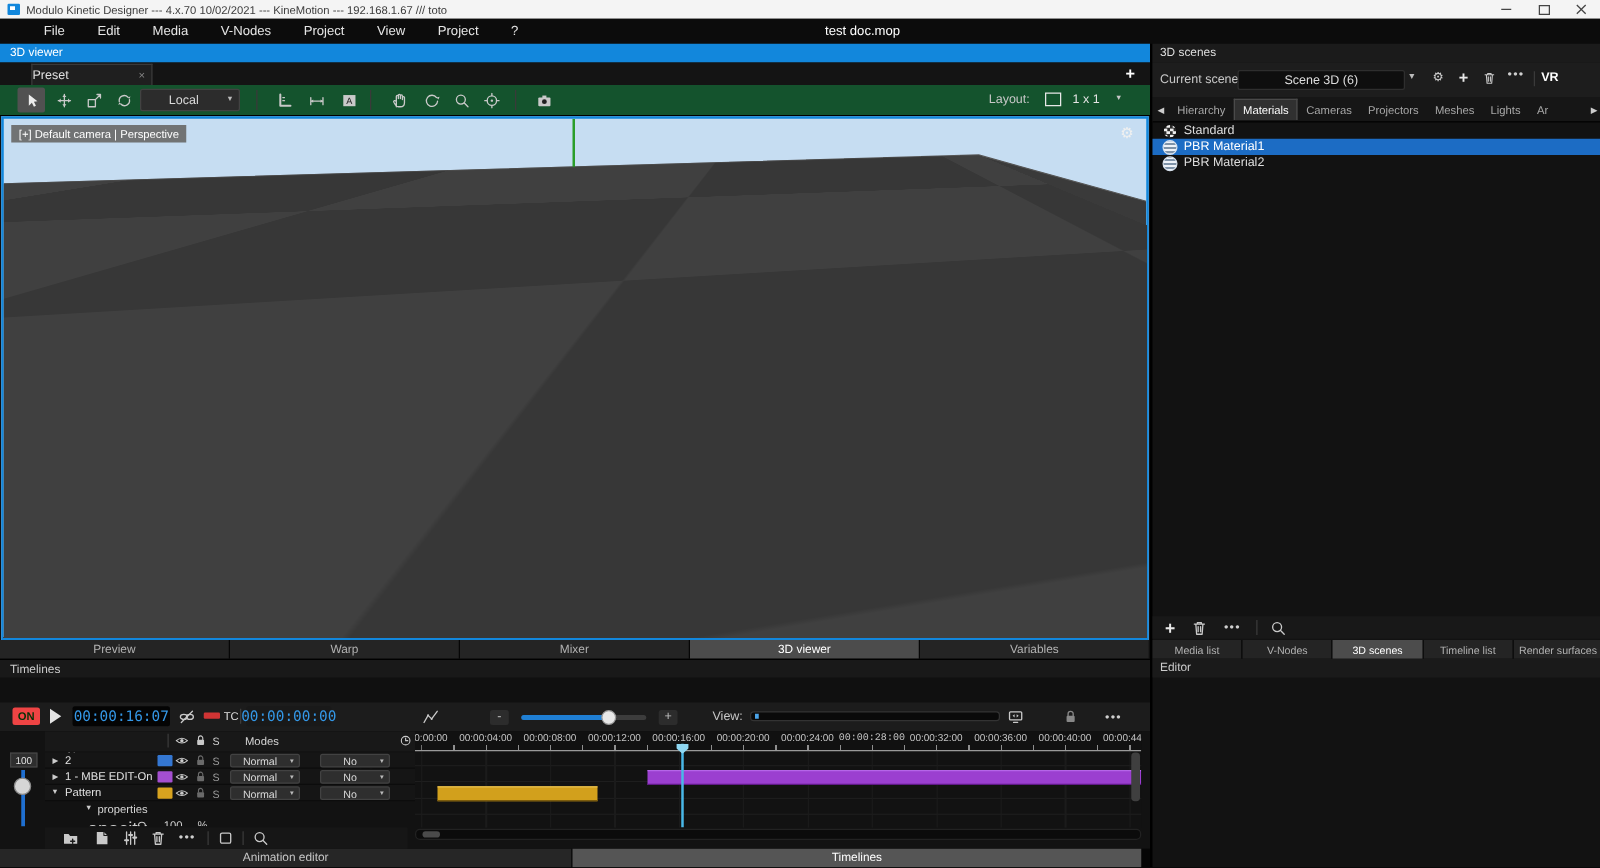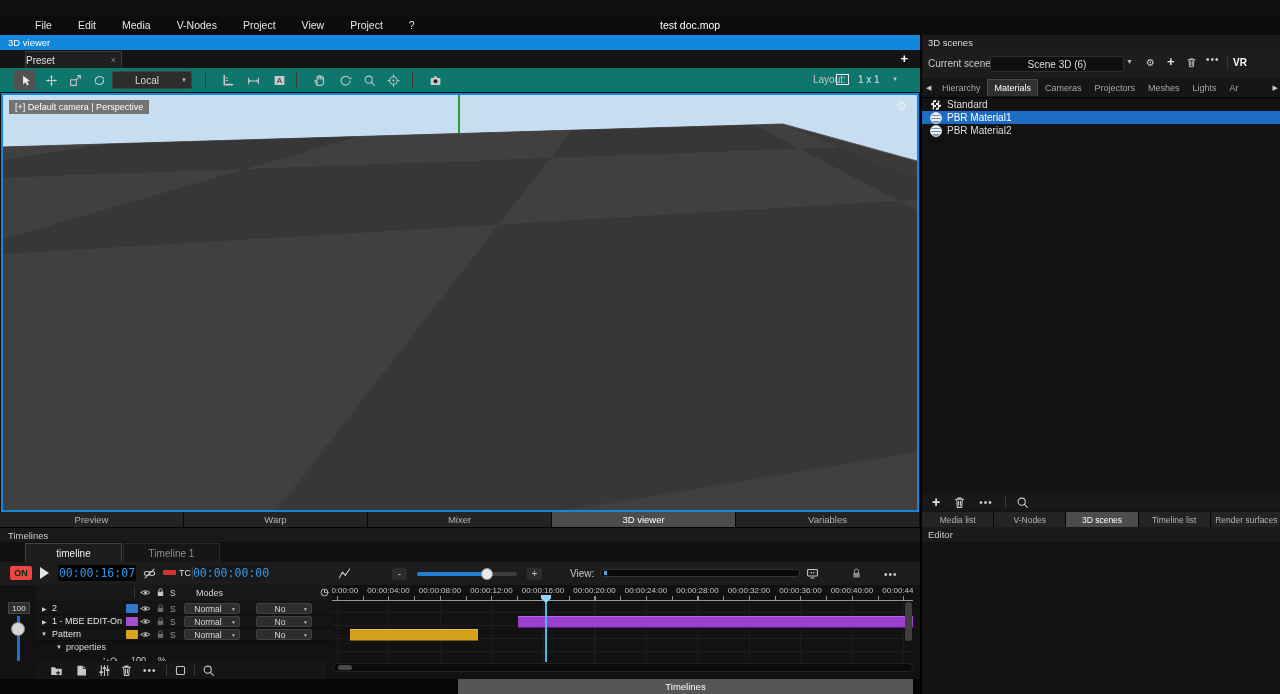--- a/index.html
+++ b/index.html
@@ -29,21 +29,21 @@
   .menu-item{padding:0 13px;color:#e6e6e6;font-size:10.5px;line-height:20px;cursor:default;}
   .doc-title{position:absolute;left:660px;top:0;height:20px;line-height:20px;color:#fff;font-size:10.5px;}
 
   
   .viewer-head{left:0;top:35px;width:920px;height:15px;background:#1287dc;color:#fff;line-height:15px;padding-left:8px;box-sizing:border-box;font-size:9.5px;}
   .preset-row{left:0;top:50px;width:920px;height:18px;background:#141414;}
   .preset-tab{position:absolute;left:25px;top:1px;width:97px;height:17px;background:#1f1f1f;border:1px solid #3a3a3a;border-bottom:none;box-sizing:border-box;display:flex;align-items:center;}
   .preset-tab .lbl{flex:1;text-align:left;color:#e0e0e0;}
   .preset-tab .x{color:#888;margin-right:5px;font-size:9px;}
   .add-view{position:absolute;right:12px;top:1px;color:#fff;font-size:13px;font-weight:bold;line-height:16px;}
-  .vtoolbar{left:0;top:68px;width:920px;height:25px;background:#0f766e;border-bottom:1px solid #000;box-sizing:border-box;}
+  .vtoolbar{left:0;top:68px;width:920px;height:25px;background:#14532d;border-bottom:1px solid #000;box-sizing:border-box;}
   .tool{position:absolute;top:2px;width:22px;height:20px;border-radius:2px;}
   .tool.sel{background:#515151;}
   .vt-sep{position:absolute;top:4px;height:16px;}
   .dd{background:#2c2c2c;border:1px solid #424242;border-radius:2px;display:flex;align-items:center;box-sizing:border-box;color:#dcdcdc;}
   .dd .car{margin-left:auto;margin-right:4px;font-size:6px;color:#bbb;}
   .layout-lbl{position:absolute;color:#c8c8c8;}
   .layout-sq{position:absolute;width:13px;height:11px;border:1.5px solid #e8e8e8;box-sizing:border-box;background:transparent;}
 
   
   .viewport{left:1px;top:93px;width:914px;height:415px;border:2px solid #1287dc;background:#c6ddf2;overflow:hidden;}
@@ -124,21 +124,21 @@
   .r-s{position:absolute;left:134px;top:2px;color:#9a9a9a;font-size:8.5px;}
   .row-dd{position:absolute;top:1px;width:56px;height:11px;background:#2e2e2e;border:1px solid #424242;border-radius:2px;box-sizing:border-box;display:flex;align-items:center;color:#dadada;font-size:8.5px;}
   .row-dd .t{flex:1;text-align:center;} .row-dd .car{font-size:5px;color:#bbb;margin-right:3px;}
   .dd-mode{left:148px;} .dd-mask{left:220px;}
   .h-eye{position:absolute;left:104px;top:2px;} .h-lock{position:absolute;left:119px;top:2px;}
   .h-s{position:absolute;left:134px;top:3px;color:#cfcfcf;font-size:8.5px;}
   .h-name{position:absolute;left:18px;top:3px;font-size:9px;color:#d6d6d6;margin-top:12px;}
   .h-modes{position:absolute;left:160px;top:3px;font-size:9px;color:#d6d6d6;}
   .h-mask{position:absolute;left:238px;top:16px;font-size:14px;color:#d6d6d6;}
   .h-clock{position:absolute;left:283px;top:2px;}
-  .prop-row{position:absolute;left:4px;top:56px;width:296px;height:13px;}
+  .prop-row{position:absolute;left:16px;top:56px;width:296px;height:13px;}
   .prop-row .caret{left:16px;} .prop-row .nm{position:absolute;left:26px;top:1px;color:#d6d6d6;font-size:9px;}
   .opac-row{position:absolute;left:0;top:69px;width:296px;height:7px;overflow:hidden;color:#cfcfcf;}
 
   .grid{position:absolute;left:332px;top:0;width:581px;height:77px;overflow:hidden;background:#121212;
     background-image:repeating-linear-gradient(90deg,#1b1b1b 0 1px,transparent 1px 51.5px),
                      repeating-linear-gradient(0deg,#1e1e1e 0 1px,transparent 1px 13px);
     background-position:5px 0,0 16px;}
   .ruler{position:absolute;left:0;top:0;width:581px;height:16px;background:#111;border-bottom:1px solid #9a9a9a;box-sizing:border-box;}
   .ruler .lab{position:absolute;top:1px;width:60px;margin-left:-30px;text-align:center;font-size:8px;color:#c4c4c4;white-space:nowrap;}
   .ticks{position:absolute;left:5px;top:11px;width:576px;height:4px;
@@ -156,20 +156,35 @@
   .bottom-tabs{left:0;top:679px;width:920px;height:15px;background:#060606;}
   .b-tab{position:absolute;top:0;height:15px;display:flex;align-items:center;justify-content:center;font-size:9.5px;}
   .b-tab.left{left:0;width:457px;background:#262626;color:#c6c6c6;}
   .b-tab.right{left:458px;width:455px;background:#555;color:#fff;}
 </style>
 </head>
 <body>
 
 <div class="app">
 
+  <div class="abs titlebar">
+    <span class="applogo"></span>
+    <span>Modulo Kinetic Designer --- 4.x.70 10/02/2021 --- KineMotion --- 192.168.1.67 /// toto</span>
+    <div class="winbtns">
+      <span class="winbtn">
+          <span class="wb-min"></span>
+        </span>
+      <span class="winbtn">
+          <span class="wb-max"></span>
+        </span>
+      <span class="winbtn">
+          <span class="wb-x"></span>
+        </span>
+    </div>
+  </div>
 
   <div class="abs menubar">
     <span class="menu-item">File</span>
     <span class="menu-item">Edit</span>
     <span class="menu-item">Media</span>
     <span class="menu-item">V-Nodes</span>
     <span class="menu-item">Project</span>
     <span class="menu-item">View</span>
     <span class="menu-item">Project</span>
     <span class="menu-item">?</span>
@@ -259,21 +274,21 @@
         </svg>
       </span>
     <span class="sep-v vt-sep" style="left:412px;"></span>
     <span class="tool ico" style="left:424px;">
       <svg class="i" viewBox="0 0 16 16">
           <rect x="2" y="5" width="12" height="8.5" rx="1" fill="#c9c9c9" stroke="none"></rect>
           <rect x="6" y="3" width="4" height="2.5" fill="#c9c9c9" stroke="none"></rect>
           <circle cx="8" cy="9" r="2.4" fill="#202020" stroke="none"></circle>
         </svg>
       </span>
-    <span class="layout-lbl" style="left:813px;top:6px;">Layout:</span>
+    <span class="layout-lbl" style="left:791px;top:6px;">Layout:</span>
     <span class="layout-sq" style="left:836px;top:6px;"></span>
     <span class="layout-lbl" style="left:858px;top:6px;color:#e4e4e4;">1 x 1</span>
     <span class="layout-lbl" style="left:892px;top:8px;font-size:6px;">▼</span>
   </div>
 
   <div class="abs viewport">
     <div class="ground-clip">
       <div class="ground"></div>
     </div>
     <svg class="vp-svg" width="914" height="415" viewBox="0 0 914 415">
@@ -383,24 +398,20 @@
       <div class="sc-btab">V-Nodes</div>
       <div class="sc-btab sel">3D scenes</div>
       <div class="sc-btab">Timeline list</div>
       <div class="sc-btab">Render surfaces</div>
     </div>
     <div class="ed-head">Editor</div>
   </div>
 
   <div class="abs tl-head">Timelines</div>
 
-  <div class="abs tl-tabs">
-    <div class="tl-tab sel">timeline</div>
-    <div class="tl-tab uns">Timeline 1</div>
-  </div>
 
   <div class="abs transport">
     <div class="on-btn">ON</div>
     <div class="play"></div>
     <div class="tcf main">00:00:16:07</div>
     <span class="abs ico" style="left:143px;top:5px;">
       <svg class="i" viewBox="0 0 16 16">
           <ellipse cx="5" cy="8" rx="3.4" ry="2.4"></ellipse>
           <ellipse cx="11" cy="8" rx="3.4" ry="2.4"></ellipse>
           <path d="M2.5,13.5 L13.5,2.5"></path>
@@ -574,21 +585,21 @@
 
     <div class="grid">
       <div class="ruler">
         <span class="lab" style="left:5px;">00:00:00:00</span>
         <span class="lab" style="left:56.5px;">00:00:04:00</span>
         <span class="lab" style="left:108px;">00:00:08:00</span>
         <span class="lab" style="left:159.5px;">00:00:12:00</span>
         <span class="lab" style="left:211px;">00:00:16:00</span>
         <span class="lab" style="left:262.5px;">00:00:20:00</span>
         <span class="lab" style="left:314px;">00:00:24:00</span>
-        <span class="lab" style="left:365.5px;">00:00:28:00</span>
+        <span class="lab" style="left:365.5px;font-family:Liberation Mono, monospace;">00:00:28:00</span>
         <span class="lab" style="left:417px;">00:00:32:00</span>
         <span class="lab" style="left:468.5px;">00:00:36:00</span>
         <span class="lab" style="left:520px;">00:00:40:00</span>
         <span class="lab" style="left:571.5px;">00:00:44:00</span>
         <div class="ticks"></div>
       </div>
       <div class="clip purple"></div>
       <div class="clip yellow"></div>
       <div class="playhead-line"></div>
       <div class="playhead-cap"></div>
@@ -634,16 +645,17 @@
       <span class="ico" style="margin-left:7px;">
         <svg class="i" viewBox="0 0 16 16">
             <circle cx="7" cy="7" r="4.4"></circle>
             <path d="M10.4,10.4 L14,14"></path>
           </svg>
         </span>
     </div>
   </div>
 
   <div class="abs bottom-tabs">
+    <div class="b-tab left">Animation editor</div>
     <div class="b-tab right">Timelines</div>
   </div>
 
 </div>
 
 </body></html>

